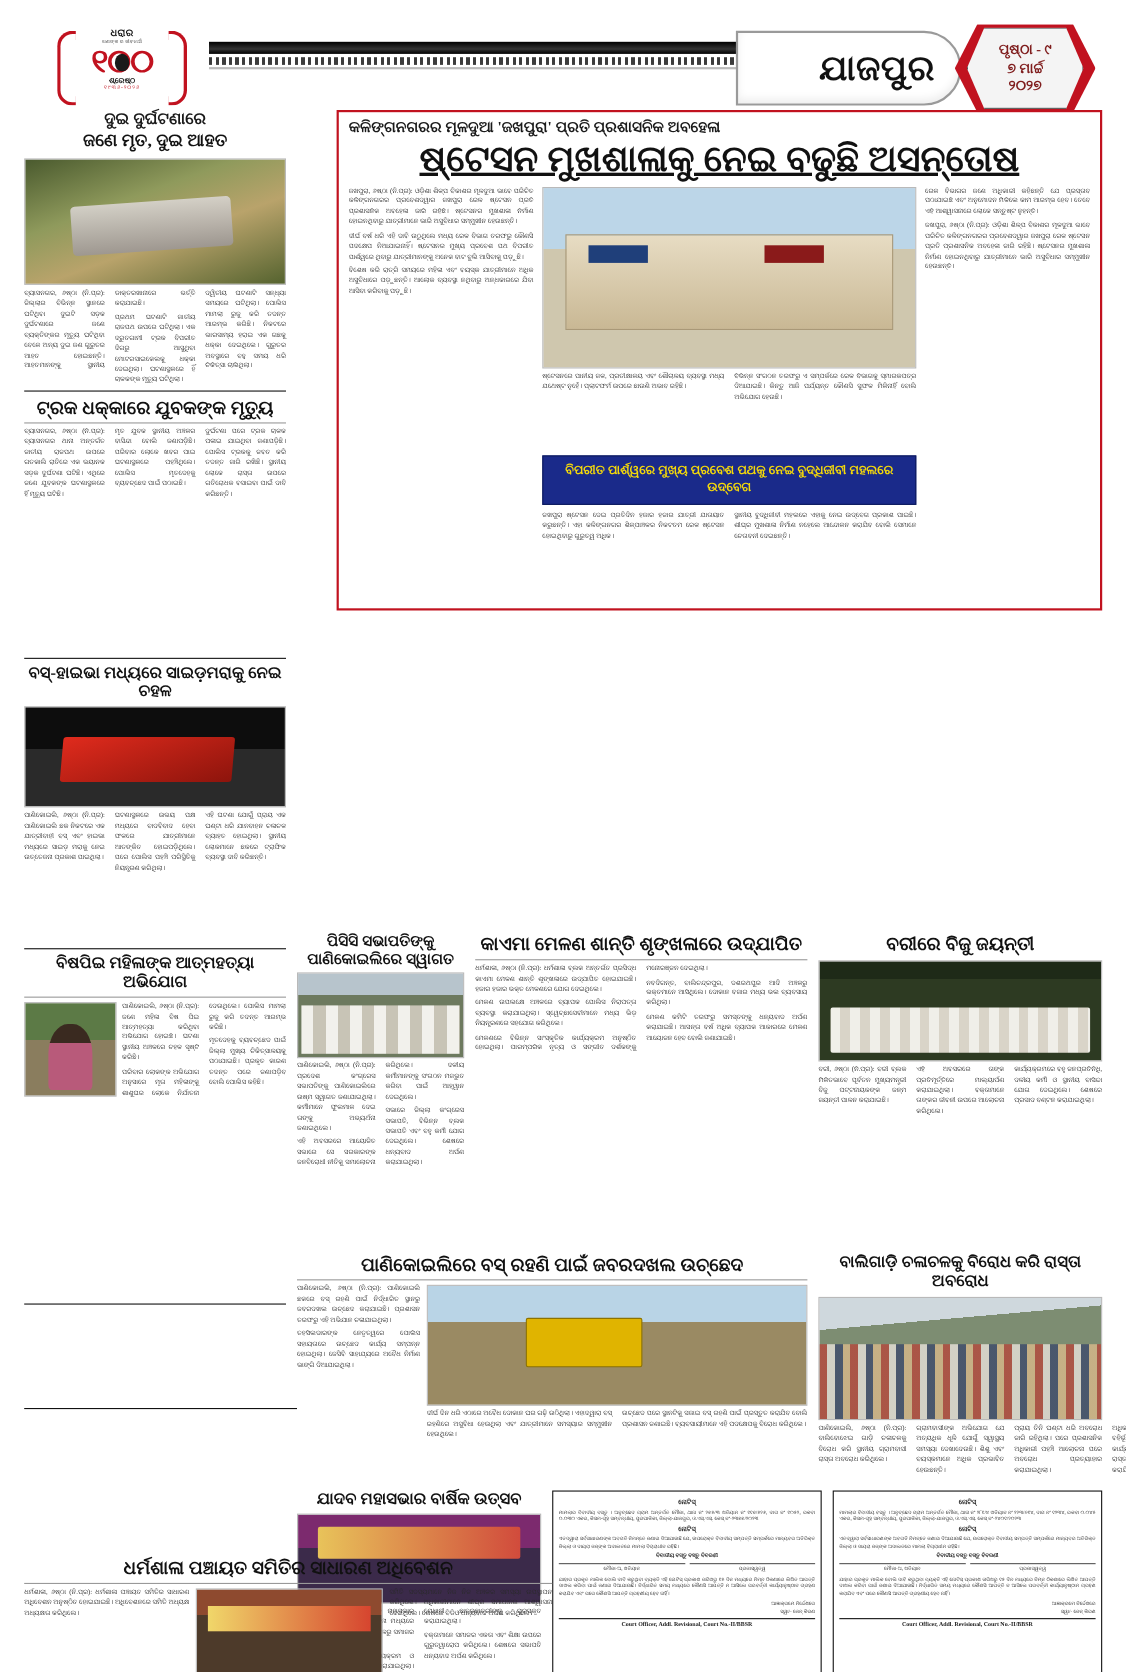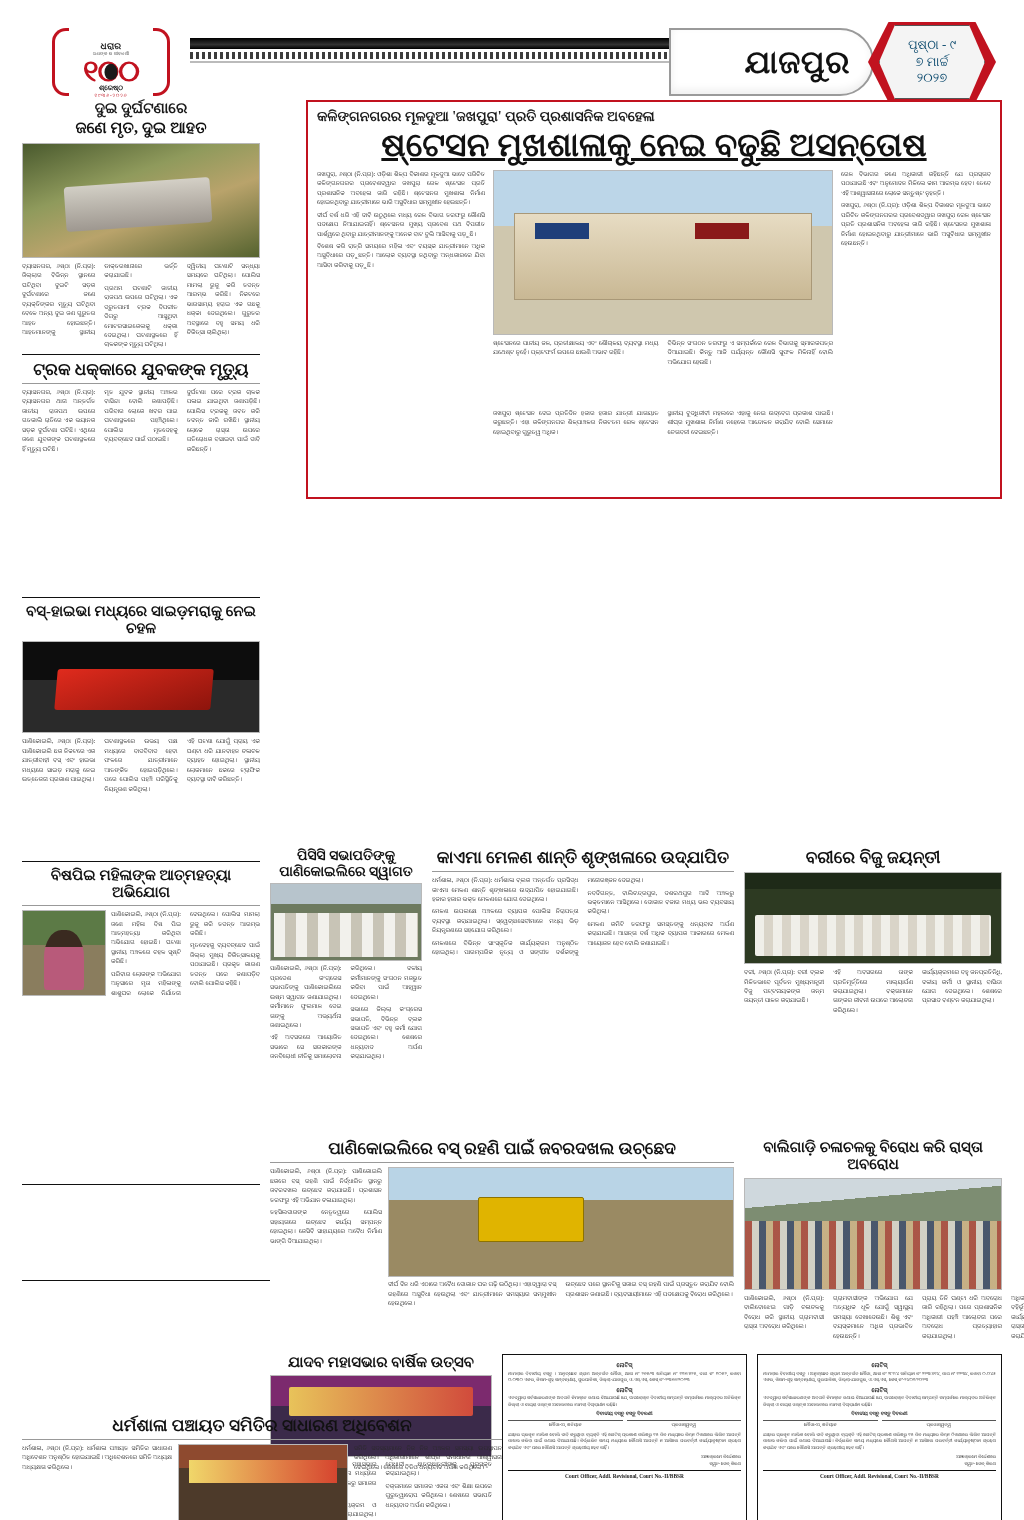--- a/index.html
+++ b/index.html
@@ -8,21 +8,21 @@
     background: #ffffff;
     font-family: "Liberation Serif", serif;
     overflow: hidden;
   }
   .page { position: relative; width: 1024px; height: 1520px; background:#fff; padding: 0; }
 
   
   .masthead { position: relative; height: 96px; }
   .logo-wrap {
     position: absolute; left: 52px; top: 26px; width: 118px; height: 72px;
-    display: flex; align-items: flex-end; justify-content: center;
+    display: flex; align-items: flex-start; justify-content: center;
   }
   .logo-bracket { position:absolute; inset:0; }
   .logo-bracket:before, .logo-bracket:after {
     content:""; position:absolute; top:2px; bottom:2px; width:14px;
     border:3px solid #c1121f; border-radius: 14px;
   }
   .logo-bracket:before { left:0; border-right:none; border-top-right-radius:0; border-bottom-right-radius:0;}
   .logo-bracket:after { right:0; border-left:none; border-top-left-radius:0; border-bottom-left-radius:0;}
   .logo-inner { text-align:center; line-height:1; }
   .logo-top { font-size: 9px; color:#111; font-weight:700; letter-spacing:.3px;}
@@ -61,21 +61,21 @@
     position:absolute; inset:0;
     background:#c1121f;
     clip-path: polygon(16% 0, 84% 0, 100% 50%, 84% 100%, 16% 100%, 0 50%);
   }
   .date-hex-white {
     position:absolute; left:11px; right:11px; top:3px; bottom:3px;
     background:#f4f4f4; border:1.5px solid #555;
     clip-path: polygon(15% 0, 85% 0, 100% 50%, 85% 100%, 15% 100%, 0 50%);
     display:flex; flex-direction:column; align-items:center; justify-content:center; gap:2px;
   }
-  .date-hex-white div { font-size:13px; font-weight:400; color:#0c4a6e; line-height:1.15; }
+  .date-hex-white div { font-size:13px; font-weight:700; color:#7f1d1d; line-height:1.15; }
   .date-hex-white .dnum { font-size:13px; }
 
   
   .content { position:relative; padding: 4px 22px 8px 22px; }
   .cols { display:flex; gap:0; }
 
   .colL { width: 248px; padding-right:10px; }
   .colMain { flex:1; }
 
   h2.hl {
@@ -258,20 +258,21 @@
               <p>ଦୀର୍ଘ ବର୍ଷ ଧରି ଏହି ଦାବି ଉଠୁଥିଲେ ମଧ୍ୟ ରେଳ ବିଭାଗ ତରଫରୁ କୌଣସି ପଦକ୍ଷେପ ନିଆଯାଇନାହିଁ। ଷ୍ଟେସନର ମୁଖ୍ୟ ପ୍ରବେଶ ପଥ ବିପରୀତ ପାର୍ଶ୍ୱରେ ଥିବାରୁ ଯାତ୍ରୀମାନଙ୍କୁ ଅନେକ ବାଟ ବୁଲି ଆସିବାକୁ ପଡ଼ୁଛି।</p>
               <p>ବିଶେଷ କରି ରାତ୍ରି ସମୟରେ ମହିଳା ଏବଂ ବୟସ୍କ ଯାତ୍ରୀମାନେ ଅଧିକ ଅସୁବିଧାରେ ପଡ଼ୁଛନ୍ତି। ଆଲୋକ ବ୍ୟବସ୍ଥା ନଥିବାରୁ ଅନ୍ଧକାରରେ ଯିବା ଆସିବା କରିବାକୁ ପଡ଼ୁଛି।</p>
             </div>
 
             <div style="width:340px;">
               <div class="photo ph-station" style="height:165px;"></div>
               <div class="body-cols c2" style="height:70px;margin-top:4px;">
                 <p>ଷ୍ଟେସନରେ ପାନୀୟ ଜଳ, ପ୍ରତୀକ୍ଷାଳୟ ଏବଂ ଶୌଚାଳୟ ବ୍ୟବସ୍ଥା ମଧ୍ୟ ଯଥେଷ୍ଟ ନୁହେଁ। ପ୍ଲାଟଫର୍ମ ଉପରେ ଛାଉଣି ଅଭାବ ରହିଛି।</p>
                 <p>ବିଭିନ୍ନ ସଂଗଠନ ତରଫରୁ ଏ ସମ୍ପର୍କରେ ରେଳ ବିଭାଗକୁ ସ୍ମାରକପତ୍ର ଦିଆଯାଇଛି। କିନ୍ତୁ ଆଜି ପର୍ଯ୍ୟନ୍ତ କୌଣସି ସୁଫଳ ମିଳିନାହିଁ ବୋଲି ଅଭିଯୋଗ ହେଉଛି।</p>
               </div>
+              <div class="blue-box">ବିପରୀତ ପାର୍ଶ୍ୱରେ ମୁଖ୍ୟ ପ୍ରବେଶ ପଥକୁ ନେଇ ବୁଦ୍ଧିଜୀବୀ ମହଲରେ ଉଦ୍‌ବେଗ</div>
               <div class="body-cols c2" style="height:82px;">
                 <p>ଜଖପୁରା ଷ୍ଟେସନ ଦେଇ ପ୍ରତିଦିନ ହଜାର ହଜାର ଯାତ୍ରୀ ଯାତାୟାତ କରୁଛନ୍ତି। ଏହା କଳିଙ୍ଗନଗର ଶିଳ୍ପାଞ୍ଚଳର ନିକଟତମ ରେଳ ଷ୍ଟେସନ ହୋଇଥିବାରୁ ଗୁରୁତ୍ୱ ଅଧିକ।</p>
                 <p>ସ୍ଥାନୀୟ ବୁଦ୍ଧିଜୀବୀ ମହଲରେ ଏହାକୁ ନେଇ ଉଦ୍‌ବେଗ ପ୍ରକାଶ ପାଇଛି। ଶୀଘ୍ର ମୁଖଶାଳା ନିର୍ମାଣ ନହେଲେ ଆନ୍ଦୋଳନ କରାଯିବ ବୋଲି ସେମାନେ ଚେତାବନୀ ଦେଇଛନ୍ତି।</p>
               </div>
             </div>
 
             <div class="body-cols" style="flex:1;column-count:1;">
               <p>ରେଳ ବିଭାଗର ଜଣେ ଅଧିକାରୀ କହିଛନ୍ତି ଯେ ପ୍ରସ୍ତାବ ପଠାଯାଇଛି ଏବଂ ଅନୁମୋଦନ ମିଳିଲେ କାମ ଆରମ୍ଭ ହେବ। ତେବେ ଏହି ଆଶ୍ୱାସନାରେ ଲୋକେ ସନ୍ତୁଷ୍ଟ ନୁହନ୍ତି।</p>
               <p></p>
               <p>ଜଖପୁରା, ୬ଷ୍ଠା (ନି.ପ୍ର): ଓଡ଼ିଶା ଶିଳ୍ପ ବିକାଶର ମୂଳଦୁଆ ଭାବେ ପରିଚିତ କଳିଙ୍ଗନଗରର ପ୍ରବେଶଦ୍ୱାର ଜଖପୁରା ରେଳ ଷ୍ଟେସନ ପ୍ରତି ପ୍ରଶାସନିକ ଅବହେଳା ଜାରି ରହିଛି। ଷ୍ଟେସନର ମୁଖଶାଳା ନିର୍ମାଣ ହୋଇନଥିବାରୁ ଯାତ୍ରୀମାନେ ଭାରି ଅସୁବିଧାର ସମ୍ମୁଖୀନ ହେଉଛନ୍ତି।</p>

